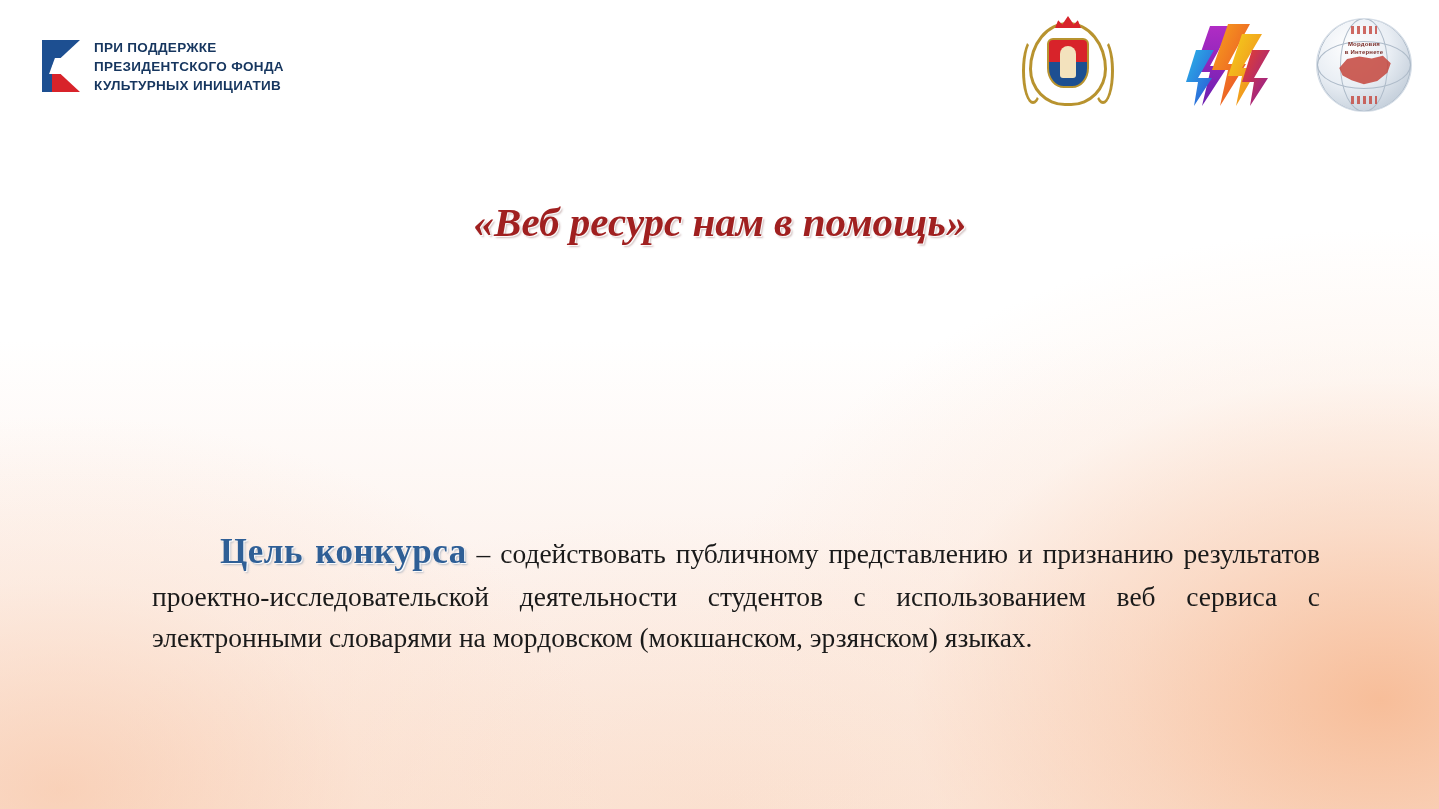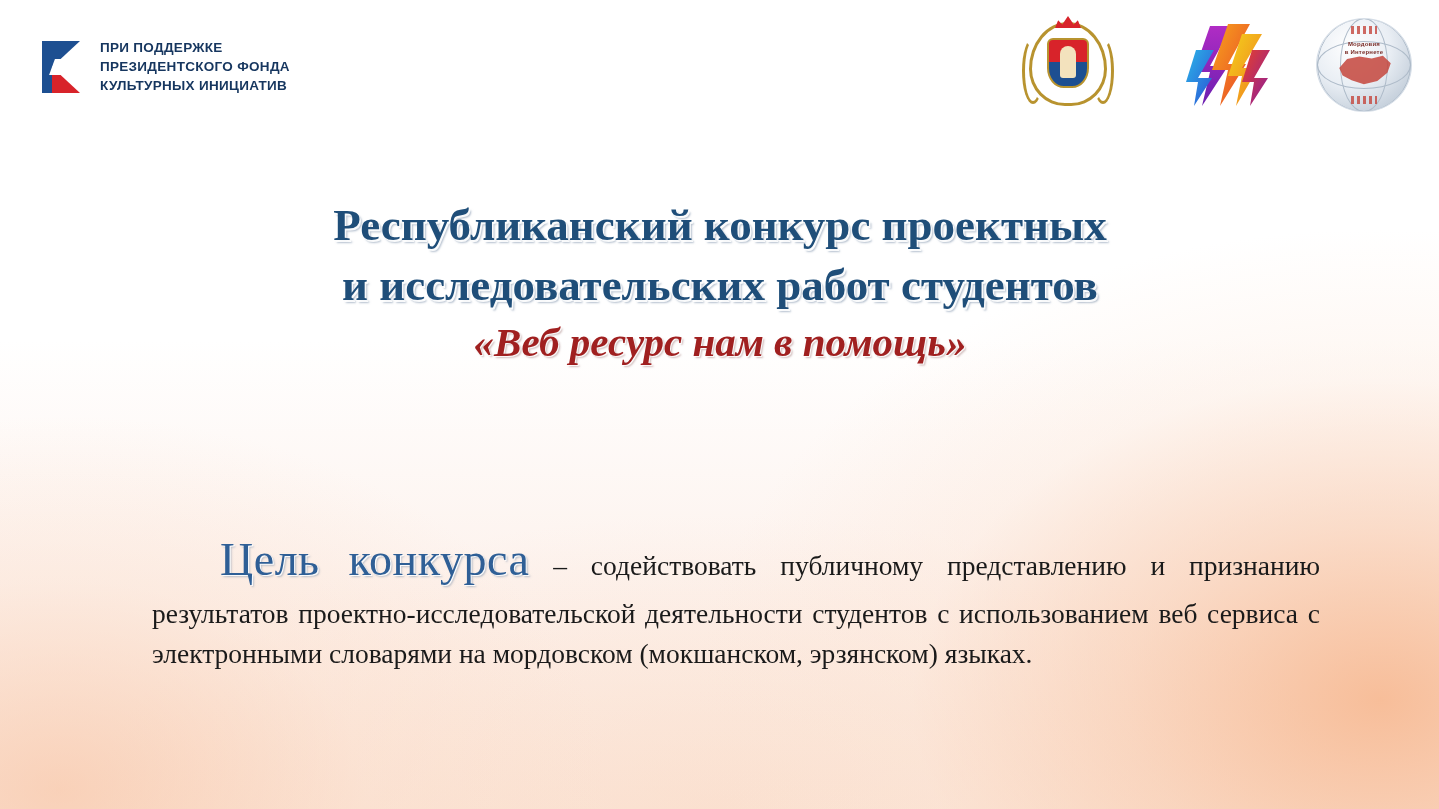--- a/index.html
+++ b/index.html
@@ -26,22 +26,21 @@
       linear-gradient(180deg, #ffffff 0%, #ffffff 42%, #fdf3ee 70%, #fbe7db 100%);
     overflow: hidden;
   }
 
   
   .logo-pfki {
     position: absolute;
     left: 34px;
     top: 38px;
     display: flex;
-    align-items: center;
-    gap: 14px;
+    gap: 8px;
   }
   .pfki-mark {
     position: relative;
     width: 52px;
     height: 56px;
     flex: 0 0 auto;
   }
   .pfki-mark .bar-blue {
     position: absolute;
     left: 8px;
@@ -258,22 +257,22 @@
   .body-text {
     font-family: "Liberation Serif", serif;
     font-size: 27.5px;
     line-height: 1.48;
     color: #1a1a1a;
     text-align: justify;
     text-indent: 68px;
     text-justify: inter-word;
   }
   .goal-label {
-    font-size: 46px;
-    font-weight: normal;
+    font-size: 35px;
+    font-weight: bold;
     color: #2f5f96;
     text-shadow: 1.2px 1.2px 0 rgba(255,255,255,0.9), 2px 2px 2px rgba(120,140,165,0.5);
     letter-spacing: 0.5px;
   }
 </style>
 </head>
 <body>
 
 <div class="slide">
 
@@ -335,22 +334,20 @@
     <div class="globe-line gl2"></div>
     <div class="globe-line gl3"></div>
     <div class="landmass"></div>
     <div class="ornament orn-top"></div>
     <div class="ornament orn-bottom"></div>
     <div class="globe-caption">Мордовия
 в Интернете</div>
   </div>
 
   <div class="title-block">
-    <div class="title-main">Республиканский конкурс проектных
-и исследовательских работ студентов</div>
     <div class="title-quote">«Веб ресурс нам в помощь»</div>
   </div>
 
   <div class="body-block">
     <p class="body-text"><span class="goal-label">Цель конкурса</span><span> – содействовать публичному представлению и признанию результатов проектно-исследовательской деятельности студентов с использованием веб сервиса с электронными словарями на мордовском (мокшанском, эрзянском) языках.</span></p>
   </div>
 
 </div>
 
 </body></html>

